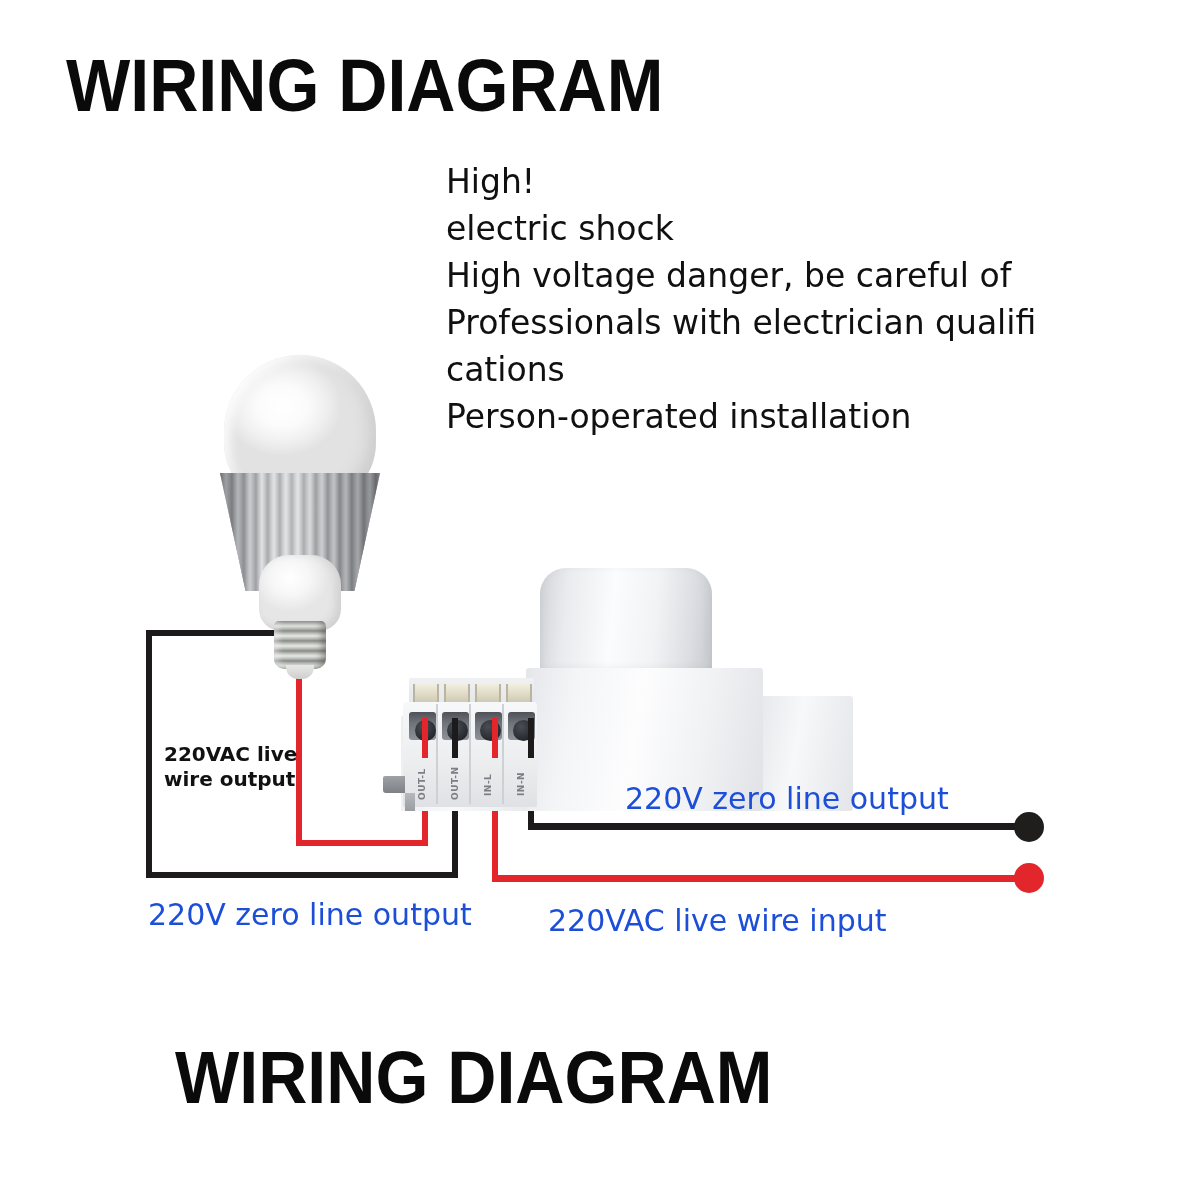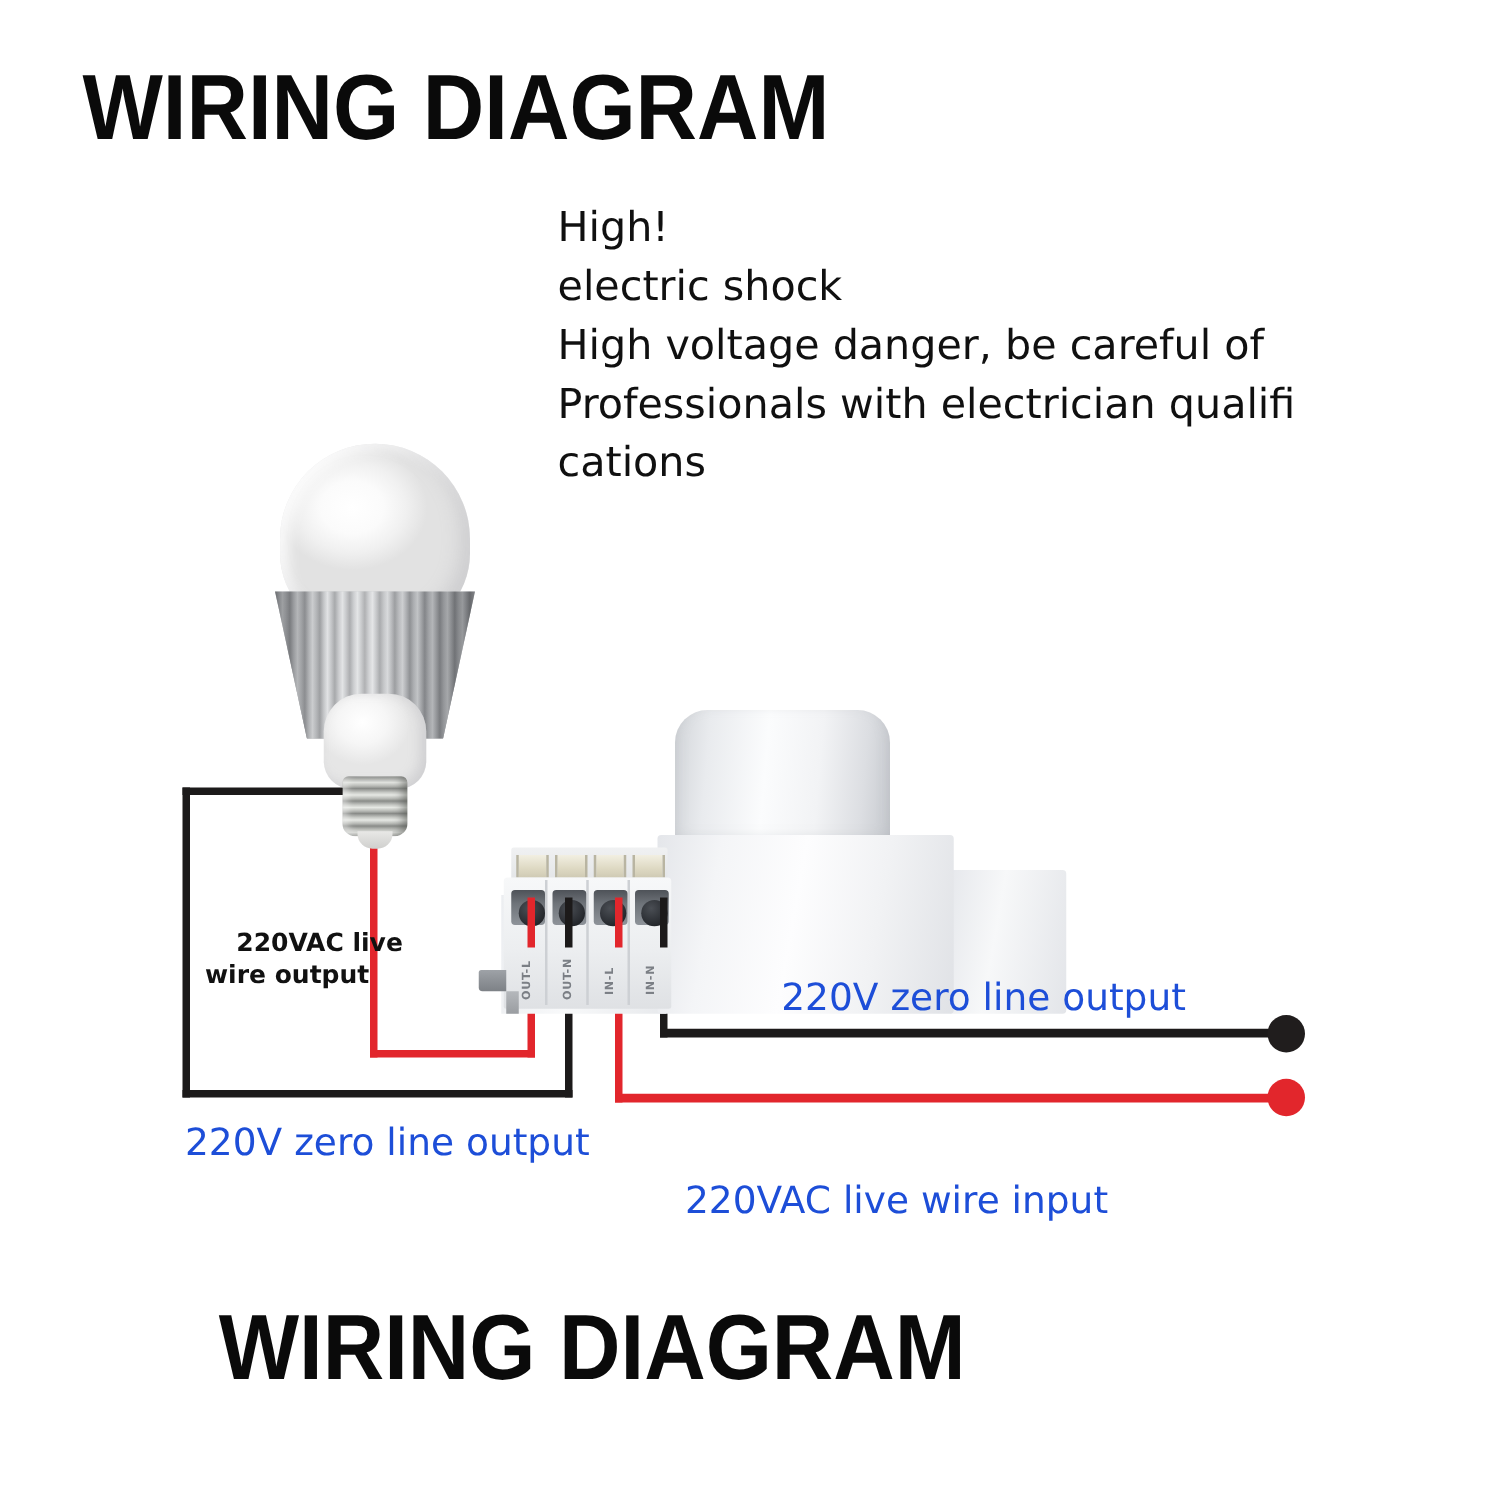--- a/index.html
+++ b/index.html
@@ -293,20 +293,21 @@
 <div id="page">
 
   <div class="title" id="title-top">WIRING DIAGRAM</div>
 
   <div id="warning-block">
     <span class="wline">High!</span>
     <span class="wline">electric shock</span>
     <span class="wline">High voltage danger, be careful of</span>
     <span class="wline">Professionals with electrician qualifi</span>
     <span class="wline">cations</span>
+    <span class="wline">Person-operated installation</span>
   </div>
 
   <div class="wire-thin-h wire-black" style="left:146px; top:630px; width:146px;"></div>
   <div class="wire-thin-v wire-black" style="left:146px; top:630px; height:248px;"></div>
   <div class="wire-thin-h wire-black" style="left:146px; top:872px; width:312px;"></div>
   <div class="wire-thin-v wire-black" style="left:452px; top:742px; height:136px;"></div>
 
   <div class="wire-thin-v wire-red" style="left:296px; top:660px; height:186px;"></div>
   <div class="wire-thin-h wire-red" style="left:296px; top:840px; width:132px;"></div>
   <div class="wire-thin-v wire-red" style="left:422px; top:742px; height:104px;"></div>
@@ -362,24 +363,24 @@
   </div>
 
   <div class="wire-thin-v wire-red" style="left:422px; top:718px; height:40px;"></div>
   <div class="wire-thin-v wire-black" style="left:452px; top:718px; height:40px;"></div>
   <div class="wire-thin-v wire-red" style="left:492px; top:718px; height:40px;"></div>
   <div class="wire-thin-v wire-black" style="left:528px; top:718px; height:40px;"></div>
 
   <div class="endpoint endpoint-black" style="left:1014px; top:812px;"></div>
   <div class="endpoint endpoint-red" style="left:1014px; top:863px;"></div>
 
-  <div class="label-small" style="left:164px; top:741px;margin-left:25px;">220VAC live</div>
+  <div class="label-small" style="left:164px; top:741px;">220VAC live</div>
   <div class="label-small" style="left:164px; top:766px;">wire output</div>
 
   <div class="label-big" style="left:625px; top:781px;">220V zero line output</div>
 
   <div class="label-big" style="left:148px; top:897px;">220V zero line output</div>
 
-  <div class="label-big" style="left:548px; top:943px;">220VAC live wire input</div>
+  <div class="label-big" style="left:548px; top:903px;">220VAC live wire input</div>
 
   <div class="title" id="title-bottom">WIRING DIAGRAM</div>
 
 </div>
 
 </body></html>

